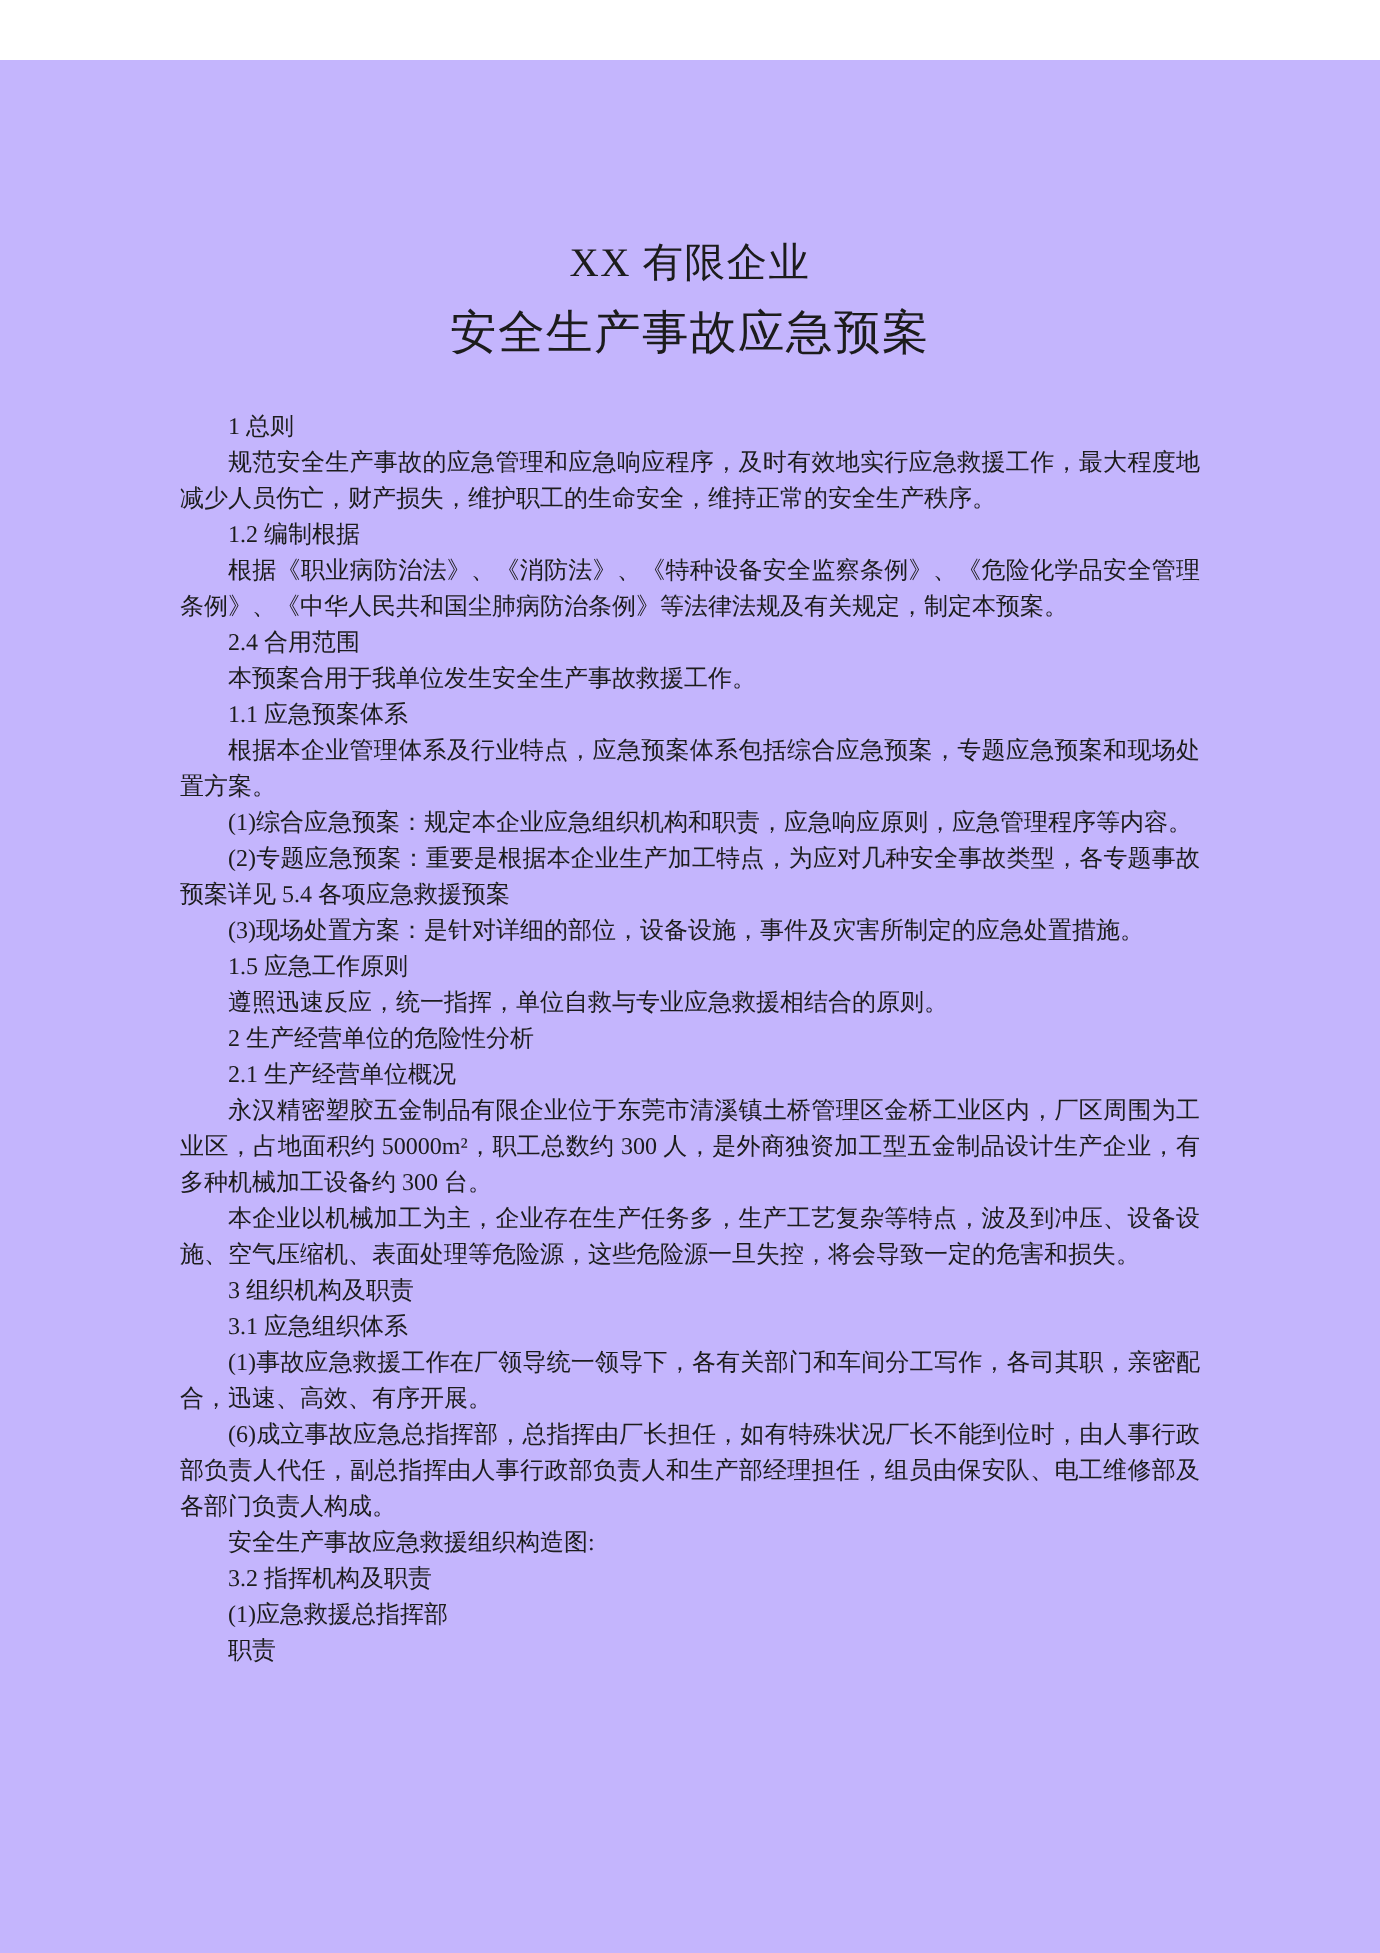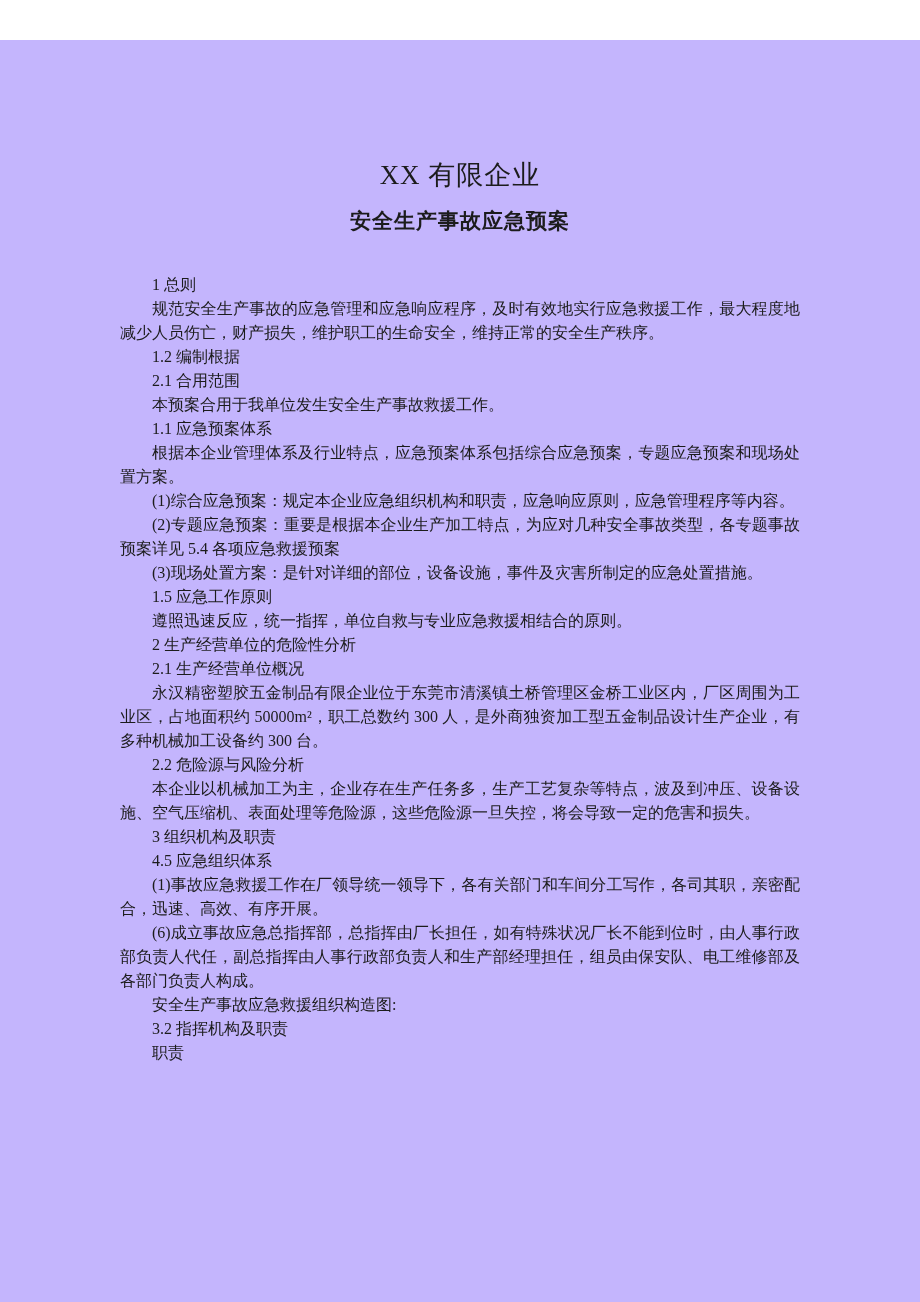--- a/index.html
+++ b/index.html
@@ -25,23 +25,23 @@
     padding-top: 122px;
     font-size: 27px;
     line-height: 27px;
     font-weight: normal;
     letter-spacing: 1px;
     white-space: nowrap;
   }
   .doc-title-2 {
     margin: 0;
     margin-top: 17px;
-    font-size: 21px;
+    font-size: 31px;
     line-height: 31px;
-    font-weight: bold;
+    font-weight: normal;
     letter-spacing: 1px;
     white-space: nowrap;
   }
   .doc-body {
     margin-top: 36px;
     padding: 0 120px;
     font-size: 16px;
     line-height: 24px;
     text-align: justify;
     text-align-last: left;
@@ -57,35 +57,36 @@
 
 <div class="page">
   <div class="doc-header">
     <h1 class="doc-title-1">XX 有限企业</h1>
     <h1 class="doc-title-2">安全生产事故应急预案</h1>
   </div>
   <div class="doc-body" id="doc-body">
       <p>1 总则</p>
       <p>规范安全生产事故的应急管理和应急响应程序，及时有效地实行应急救援工作，最大程度地减少人员伤亡，财产损失，维护职工的生命安全，维持正常的安全生产秩序。</p>
       <p>1.2 编制根据</p>
-      <p>2.1 合用范围</p>
+      <p>根据《职业病防治法》、《消防法》、《特种设备安全监察条例》、《危险化学品安全管理条例》、《中华人民共和国尘肺病防治条例》等法律法规及有关规定，制定本预案。</p>
+      <p>2.4 合用范围</p>
       <p>本预案合用于我单位发生安全生产事故救援工作。</p>
       <p>1.1 应急预案体系</p>
       <p>根据本企业管理体系及行业特点，应急预案体系包括综合应急预案，专题应急预案和现场处置方案。</p>
       <p>(1)综合应急预案：规定本企业应急组织机构和职责，应急响应原则，应急管理程序等内容。</p>
       <p>(2)专题应急预案：重要是根据本企业生产加工特点，为应对几种安全事故类型，各专题事故预案详见 5.4 各项应急救援预案</p>
       <p>(3)现场处置方案：是针对详细的部位，设备设施，事件及灾害所制定的应急处置措施。</p>
       <p>1.5 应急工作原则</p>
       <p>遵照迅速反应，统一指挥，单位自救与专业应急救援相结合的原则。</p>
       <p>2 生产经营单位的危险性分析</p>
       <p>2.1 生产经营单位概况</p>
       <p>永汉精密塑胶五金制品有限企业位于东莞市清溪镇土桥管理区金桥工业区内，厂区周围为工业区，占地面积约 50000m²，职工总数约 300 人，是外商独资加工型五金制品设计生产企业，有多种机械加工设备约 300 台。</p>
-      <p>2.2 危险源与风险分析</p>
       <p>本企业以机械加工为主，企业存在生产任务多，生产工艺复杂等特点，波及到冲压、设备设施、空气压缩机、表面处理等危险源，这些危险源一旦失控，将会导致一定的危害和损失。</p>
       <p>3 组织机构及职责</p>
-      <p>4.5 应急组织体系</p>
+      <p>3.1 应急组织体系</p>
       <p>(1)事故应急救援工作在厂领导统一领导下，各有关部门和车间分工写作，各司其职，亲密配合，迅速、高效、有序开展。</p>
       <p>(6)成立事故应急总指挥部，总指挥由厂长担任，如有特殊状况厂长不能到位时，由人事行政部负责人代任，副总指挥由人事行政部负责人和生产部经理担任，组员由保安队、电工维修部及各部门负责人构成。</p>
       <p>安全生产事故应急救援组织构造图:</p>
       <p>3.2 指挥机构及职责</p>
+      <p>(1)应急救援总指挥部</p>
       <p>职责</p>
     </div>
 </div>
 
 </body></html>

